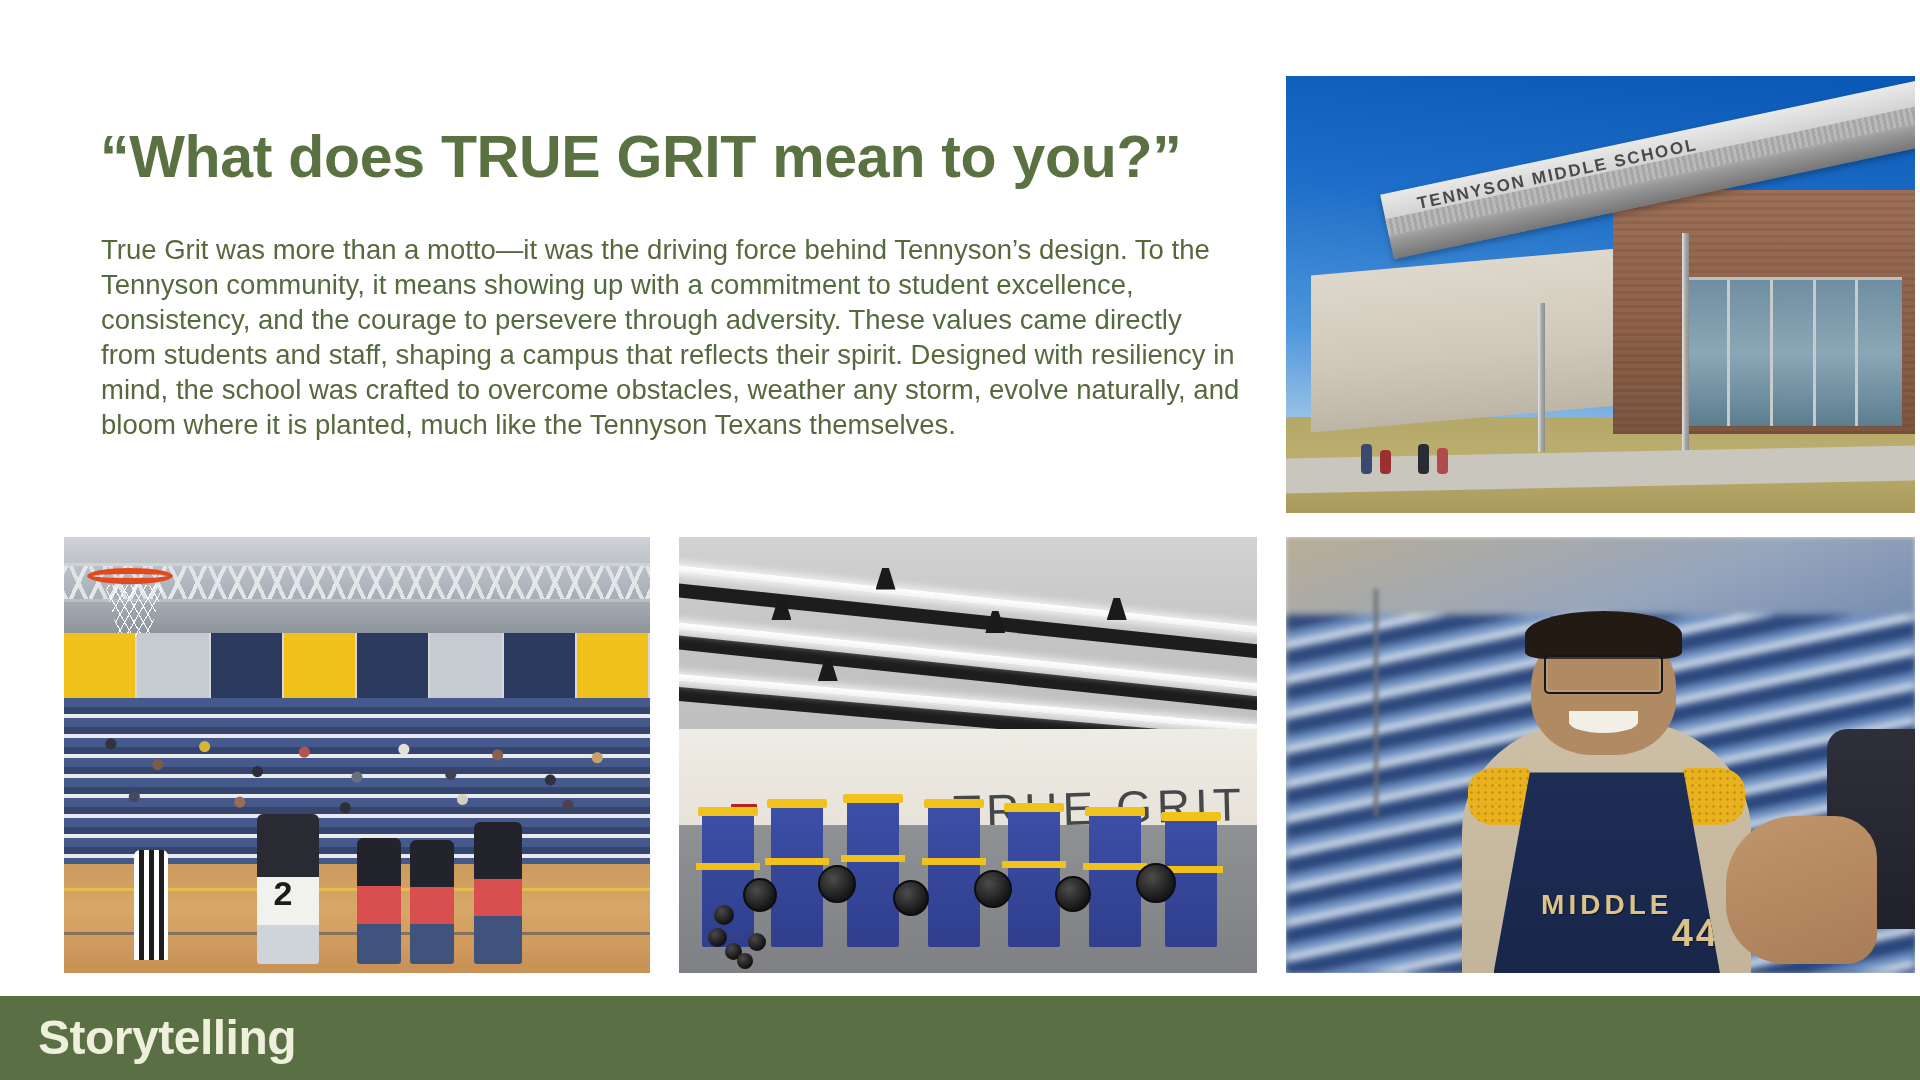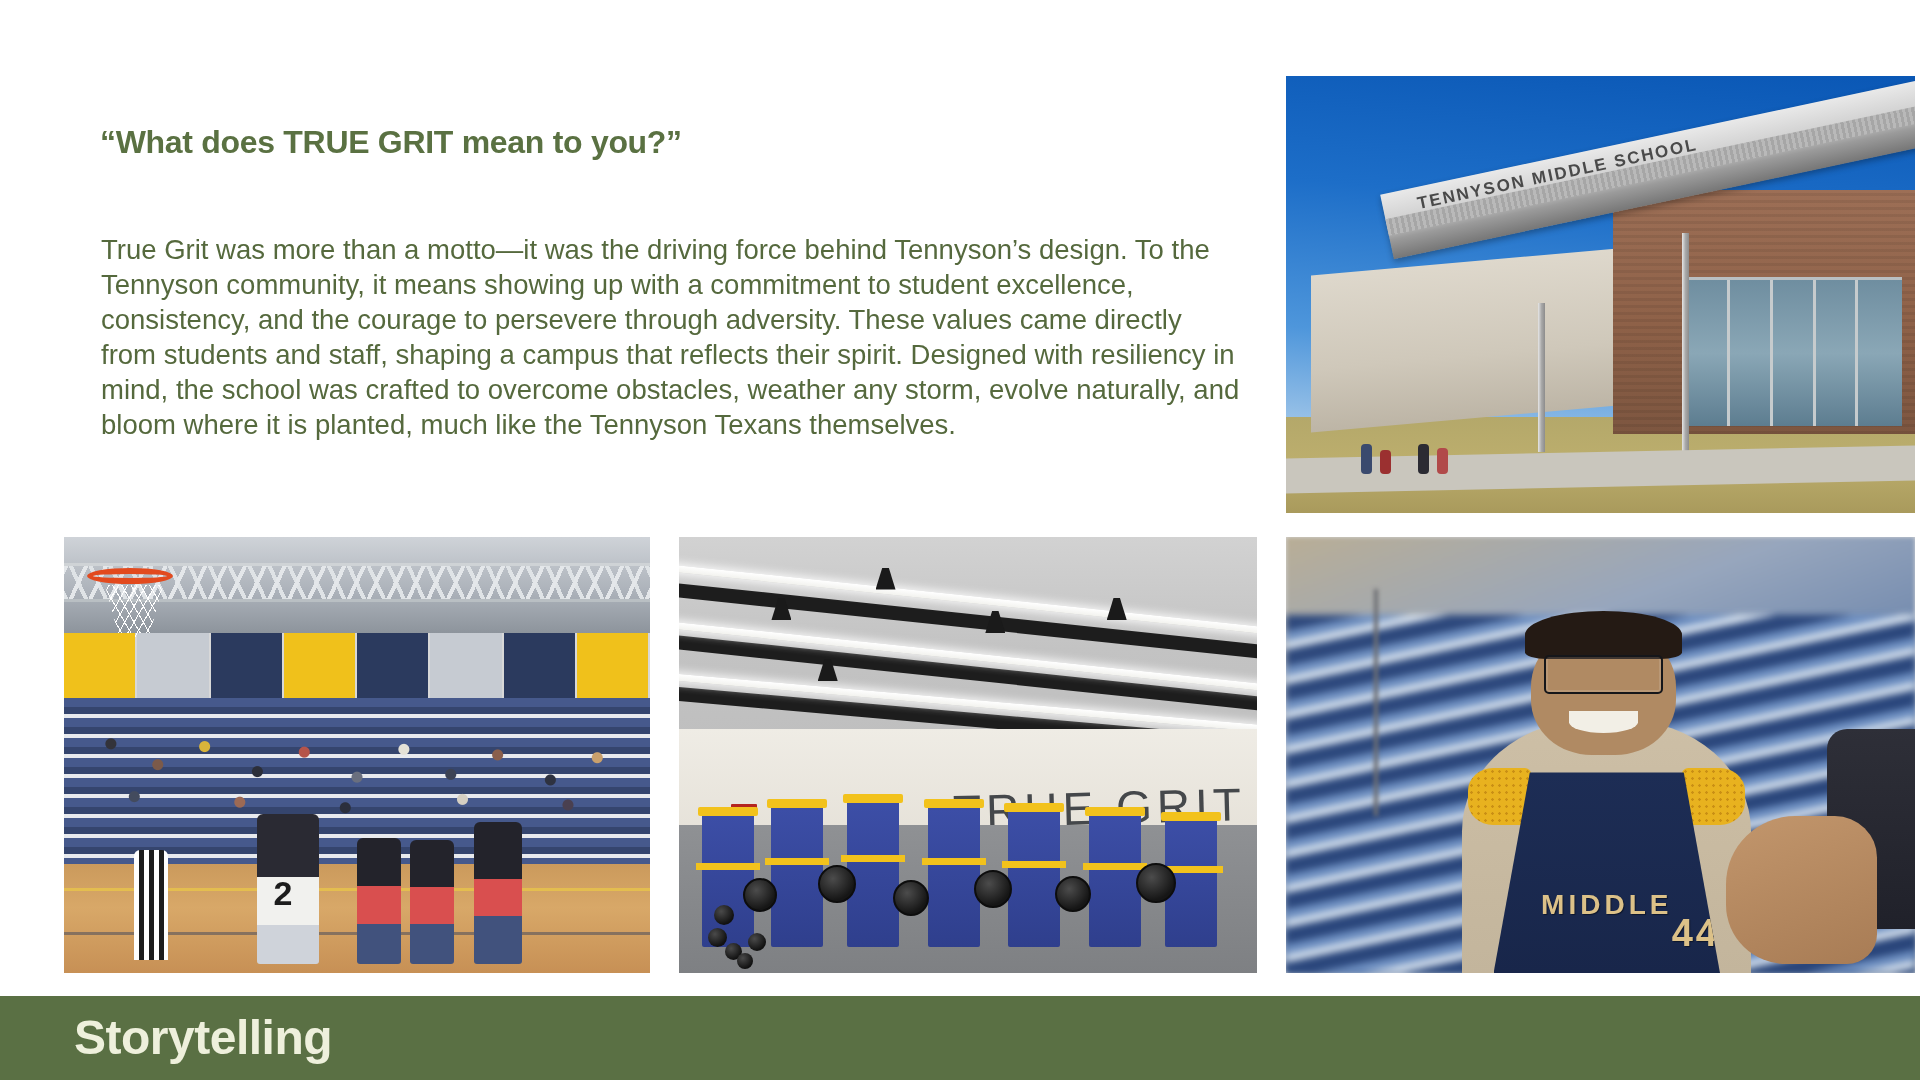--- a/index.html
+++ b/index.html
@@ -12,21 +12,21 @@
   }
 
   
   #slide { position:absolute; inset:0; background:#ffffff; }
 
   
   #headline {
     position:absolute;
     left:100px; top:125px;
     width:1150px;
-    font-size:32px;
+    font-size:59px;
     font-weight:bold;
     letter-spacing:-0.3px;
     color:#5a7142;
     line-height:1.1;
     white-space:nowrap;
   }
 
   
   #body-copy {
     position:absolute;
@@ -225,21 +225,21 @@
     background:linear-gradient(160deg,#c2966c 0%,#a87c55 100%);
     border-radius:46% 28% 20% 40%; }
   .st-arm2 { position:absolute; right:0; bottom:10%; width:14%; height:46%;
     background:linear-gradient(180deg,#2e2f38 0%,#20212a 100%); border-radius:20px 0 0 20px; }
 
   
   #footer-bar {
     position:absolute; left:0; right:0; bottom:0;
     height:84px;
     background:#5a7044;
-    display:flex; align-items:center;padding-left:36px;
+    display:flex; align-items:center;
   }
   #footer-title {
     margin-left:38px;
     font-size:48px; font-weight:bold;
     color:#eef0dc; letter-spacing:-0.5px;
     line-height:1;
   }
 </style>
 </head>
 <body>

